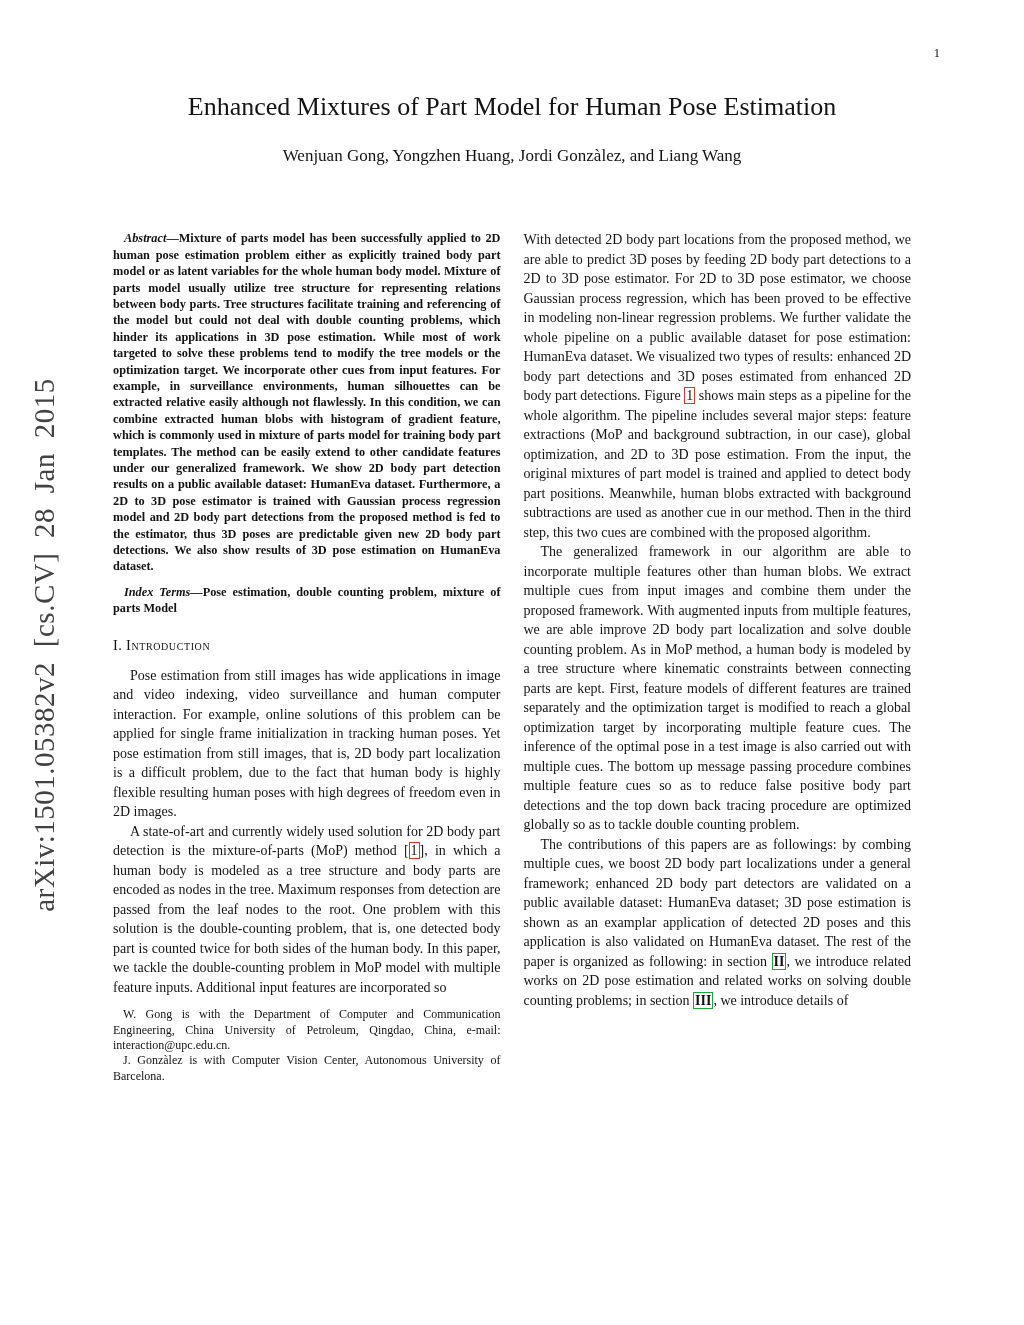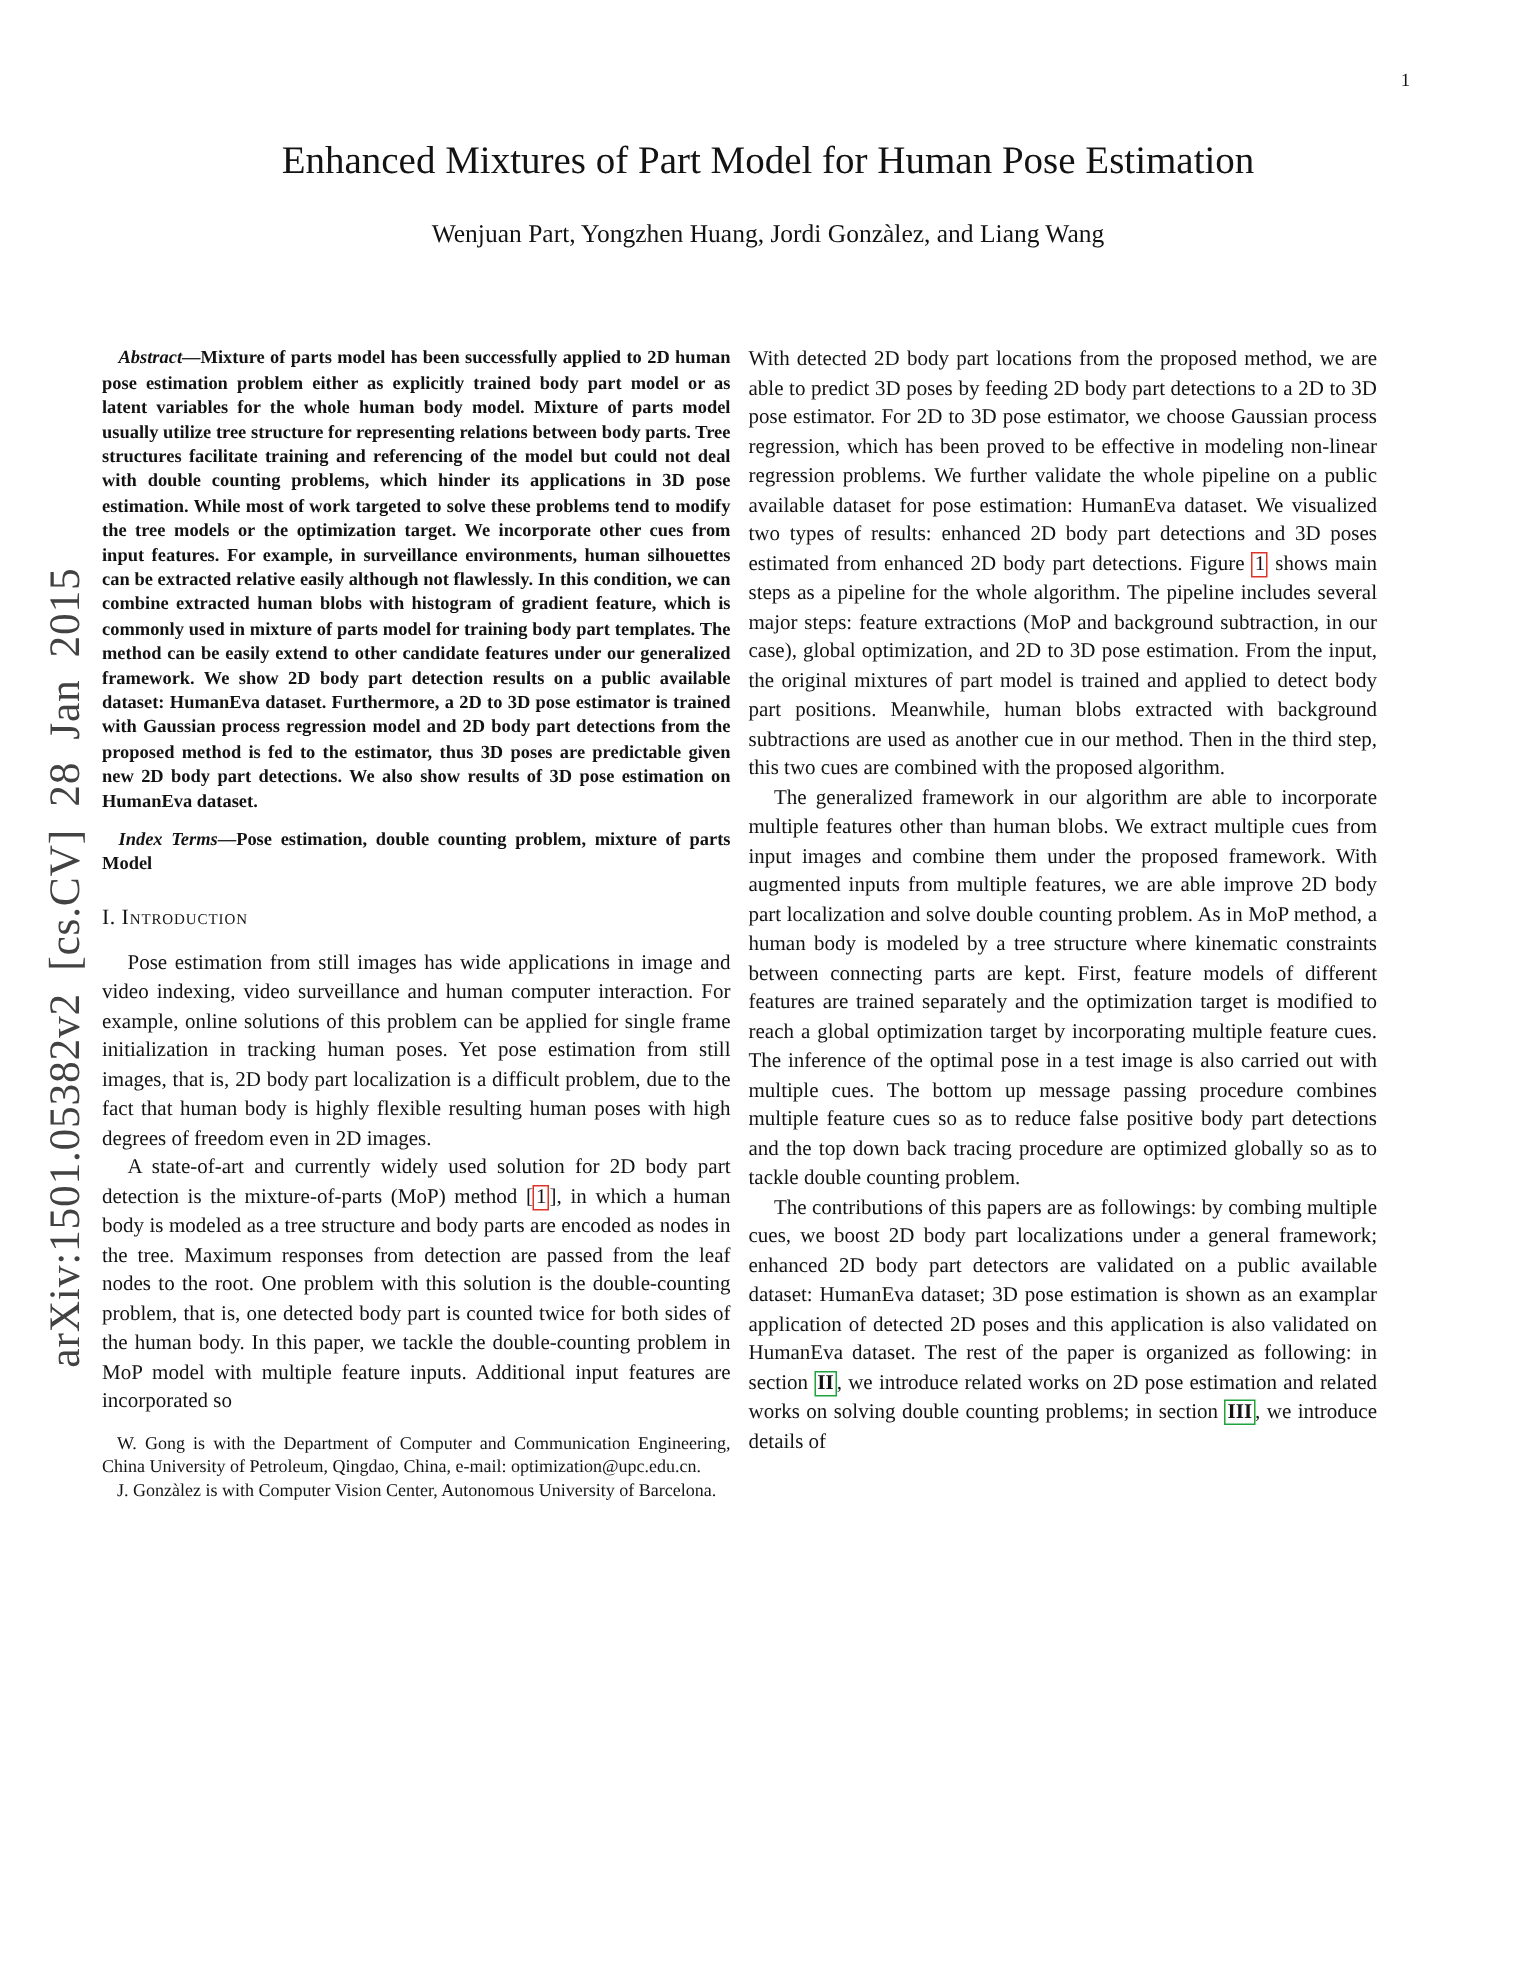--- a/index.html
+++ b/index.html
@@ -19,21 +19,21 @@
     white-space: nowrap; font-size: 29px; color: #424242;
     word-spacing: 7px; letter-spacing: .5px;
   }
 
   .title {
     font-size: 26px; font-weight: normal; text-align: center;
     max-width: 860px; margin: 90px auto 0; line-height: 1.32;
   }
   .authors { text-align: center; font-size: 17px; margin-top: 22px; }
 
-  .columns { display: flex; gap: 12px; padding: 0 68px; margin-top: 64px; align-items: flex-start; }
+  .columns { display: flex; gap: 23px; padding: 0 113px; margin-top: 64px; align-items: flex-start; }
   .col { width: 419px; }
 
   .abstract, .index-terms {
     font-weight: bold; font-size: 12.3px; line-height: 16.4px;
     text-align: justify; margin: 0; text-indent: 11px;
   }
   .index-terms { margin-top: 9px; }
   .lead-it { font-style: italic; }
 
   .section-heading {
@@ -56,38 +56,38 @@
 <body>
 
 <div class="page">
 
   <div class="page-number">1</div>
 
   <div class="arxiv-stamp">arXiv:1501.05382v2 [cs.CV] 28 Jan 2015</div>
 
   <h1 class="title">Enhanced Mixtures of Part Model for Human Pose Estimation</h1>
 
-  <div class="authors">Wenjuan Part, Yongzhen Huang, Jordi Gonzàlez, and Liang Wang</div>
+  <div class="authors">Wenjuan Gong, Yongzhen Huang, Jordi Gonzàlez, and Liang Wang</div>
 
   <div class="columns">
 
     <div class="col">
       <p class="abstract"><span class="lead-it">Abstract</span><span>—Mixture of parts model has been successfully applied to 2D human pose estimation problem either as explicitly trained body part model or as latent variables for the whole human body model. Mixture of parts model usually utilize tree structure for representing relations between body parts. Tree structures facilitate training and referencing of the model but could not deal with double counting problems, which hinder its applications in 3D pose estimation. While most of work targeted to solve these problems tend to modify the tree models or the optimization target. We incorporate other cues from input features. For example, in surveillance environments, human silhouettes can be extracted relative easily although not flawlessly. In this condition, we can combine extracted human blobs with histogram of gradient feature, which is commonly used in mixture of parts model for training body part templates. The method can be easily extend to other candidate features under our generalized framework. We show 2D body part detection results on a public available dataset: HumanEva dataset. Furthermore, a 2D to 3D pose estimator is trained with Gaussian process regression model and 2D body part detections from the proposed method is fed to the estimator, thus 3D poses are predictable given new 2D body part detections. We also show results of 3D pose estimation on HumanEva dataset.</span></p>
 
       <p class="index-terms"><span class="lead-it">Index Terms</span><span>—Pose estimation, double counting problem, mixture of parts Model</span></p>
 
       <h2 class="section-heading"><span>I.</span>&nbsp;<span class="sc">Introduction</span></h2>
 
       <div class="body-paras">
           <p class="para"><span>Pose estimation from still images has wide applications in image and video indexing, video surveillance and human computer interaction. For example, online solutions of this problem can be applied for single frame initialization in tracking human poses. Yet pose estimation from still images, that is, 2D body part localization is a difficult problem, due to the fact that human body is highly flexible resulting human poses with high degrees of freedom even in 2D images.</span></p>
           <p class="para"><span>A state-of-art and currently widely used solution for 2D body part detection is the mixture-of-parts (MoP) method [</span><span class="cite">1</span><span>], in which a human body is modeled as a tree structure and body parts are encoded as nodes in the tree. Maximum responses from detection are passed from the leaf nodes to the root. One problem with this solution is the double-counting problem, that is, one detected body part is counted twice for both sides of the human body. In this paper, we tackle the double-counting problem in MoP model with multiple feature inputs. Additional input features are incorporated so</span></p>
         </div>
 
       <div class="footnotes">
-          <p class="para"><span>W. Gong is with the Department of Computer and Communication Engineering, China University of Petroleum, Qingdao, China, e-mail: optimization@upc.edu.cn.</span></p>
+          <p class="para"><span>W. Gong is with the Department of Computer and Communication Engineering, China University of Petroleum, Qingdao, China, e-mail: interaction@upc.edu.cn.</span></p>
           <p class="para"><span>J. Gonzàlez is with Computer Vision Center, Autonomous University of Barcelona.</span></p>
         </div>
     </div>
 
     <div class="col">
       <div class="body-paras right">
           <p class="para"><span>With detected 2D body part locations from the proposed method, we are able to predict 3D poses by feeding 2D body part detections to a 2D to 3D pose estimator. For 2D to 3D pose estimator, we choose Gaussian process regression, which has been proved to be effective in modeling non-linear regression problems. We further validate the whole pipeline on a public available dataset for pose estimation: HumanEva dataset. We visualized two types of results: enhanced 2D body part detections and 3D poses estimated from enhanced 2D body part detections. Figure </span><span class="cite">1</span><span> shows main steps as a pipeline for the whole algorithm. The pipeline includes several major steps: feature extractions (MoP and background subtraction, in our case), global optimization, and 2D to 3D pose estimation. From the input, the original mixtures of part model is trained and applied to detect body part positions. Meanwhile, human blobs extracted with background subtractions are used as another cue in our method. Then in the third step, this two cues are combined with the proposed algorithm.</span></p>
           <p class="para"><span>The generalized framework in our algorithm are able to incorporate multiple features other than human blobs. We extract multiple cues from input images and combine them under the proposed framework. With augmented inputs from multiple features, we are able improve 2D body part localization and solve double counting problem. As in MoP method, a human body is modeled by a tree structure where kinematic constraints between connecting parts are kept. First, feature models of different features are trained separately and the optimization target is modified to reach a global optimization target by incorporating multiple feature cues. The inference of the optimal pose in a test image is also carried out with multiple cues. The bottom up message passing procedure combines multiple feature cues so as to reduce false positive body part detections and the top down back tracing procedure are optimized globally so as to tackle double counting problem.</span></p>
           <p class="para"><span>The contributions of this papers are as followings: by combing multiple cues, we boost 2D body part localizations under a general framework; enhanced 2D body part detectors are validated on a public available dataset: HumanEva dataset; 3D pose estimation is shown as an examplar application of detected 2D poses and this application is also validated on HumanEva dataset. The rest of the paper is organized as following: in section </span><span class="sec">II</span><span>, we introduce related works on 2D pose estimation and related works on solving double counting problems; in section </span><span class="sec">III</span><span>, we introduce details of</span></p>
         </div>

